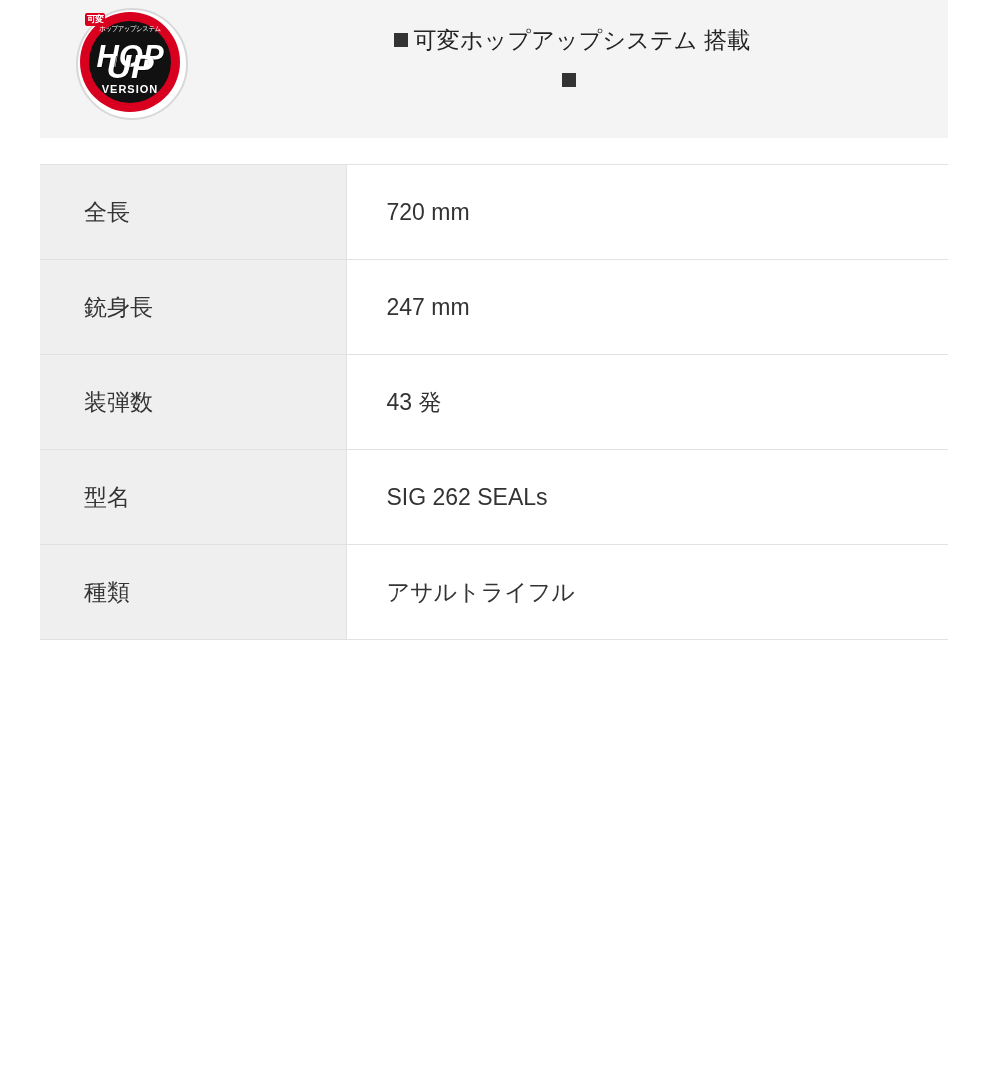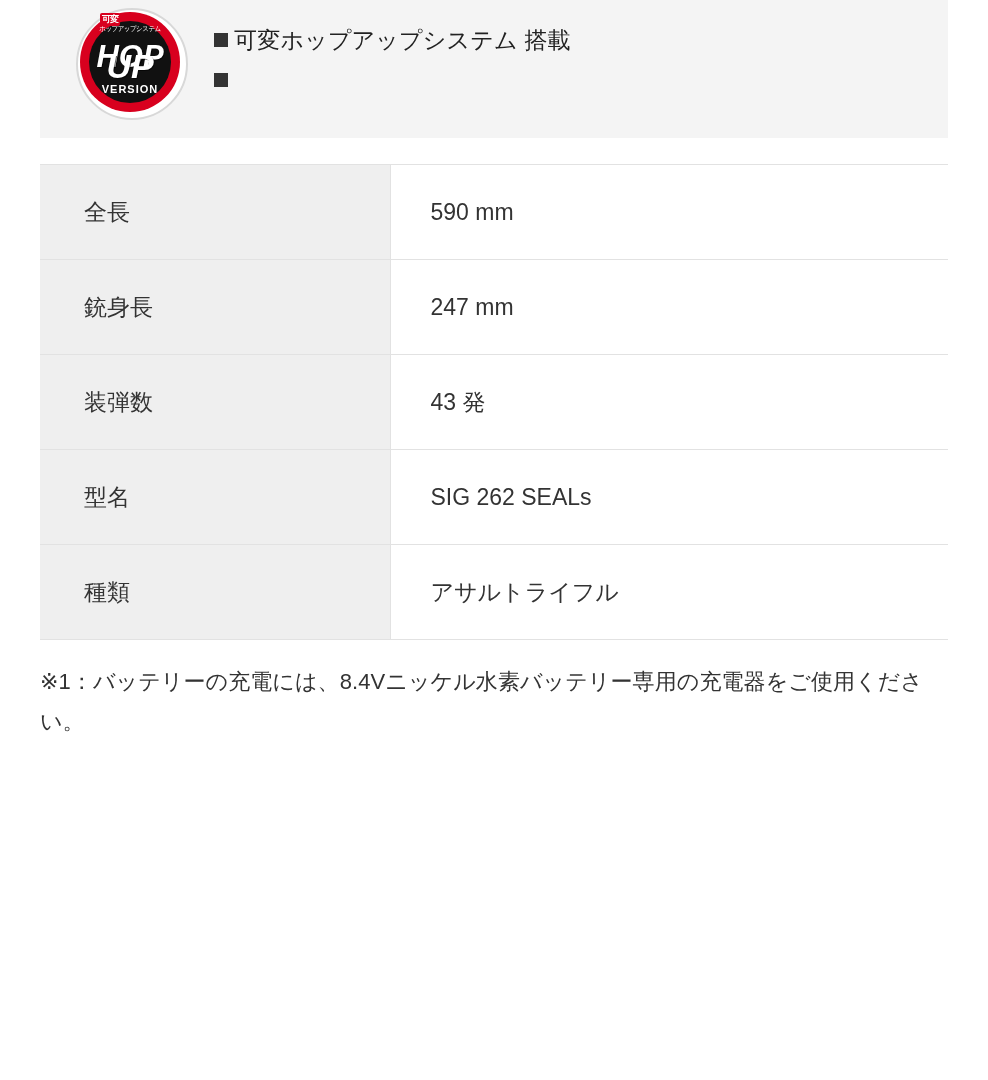--- a/index.html
+++ b/index.html
@@ -57,21 +57,21 @@
   }
   .hopup-badge .ring-black {
     position: absolute;
     left: 17px; top: 17px;
     width: 82px; height: 82px;
     border-radius: 50%;
     background: #111111;
   }
   .hopup-badge .kahen {
     position: absolute;
-    left: 28px; top: 9px;
+    left: 13px; top: 9px;
     background: #d8001e;
     color: #ffffff;
     font-size: 9px;
     line-height: 11px;
     padding: 1px 2px;
     border-radius: 2px;
     font-weight: bold;
     letter-spacing: -1px;
     z-index: 5;
   }
@@ -118,20 +118,21 @@
     line-height: 10px;
     letter-spacing: 1px;
     font-weight: bold;
     z-index: 4;
   }
 
   .feature-list {
     padding-left: 26px;
     padding-top: 6px;
     flex: 1 1 auto;
+    text-align: center;
   }
   .feature-line {
     font-size: 23px;
     line-height: 40px;
     color: #222222;
     white-space: nowrap;
     letter-spacing: 0.2px;
   }
   .feature-line .sq {
     display: inline-block;
@@ -147,21 +148,21 @@
     margin: 26px 40px 0 40px;
     width: 908px;
     border-collapse: collapse;
     table-layout: fixed;
     border-top: 1px solid #e2e2e2;
   }
   .spec-table tr {
     border-bottom: 1px solid #e2e2e2;
   }
   .spec-table th {
-    width: 350px;
+    width: 306px;
     background: #efefef;
     text-align: left;
     font-weight: normal;
     font-size: 23px;
     color: #333333;
     padding: 26px 0 26px 44px;
     vertical-align: top;
     box-sizing: border-box;
     border-right: 1px solid #e2e2e2;
   }
@@ -212,36 +213,35 @@
         <span class="sq"></span>
       </div>
     </div>
 
   </div>
 
   <table class="spec-table">
     <tbody>
       <tr>
         <th>全長</th>
-        <td>590 mm</td>
+        <td>720 mm</td>
       </tr>
       <tr>
         <th>銃身長</th>
         <td>247 mm</td>
       </tr>
       <tr>
         <th>装弾数</th>
         <td>43 発</td>
       </tr>
       <tr>
         <th>型名</th>
         <td>SIG 262 SEALs</td>
       </tr>
       <tr>
         <th>種類</th>
         <td>アサルトライフル</td>
       </tr>
     </tbody>
   </table>
 
-  <div class="footnote">※1：バッテリーの充電には、8.4Vニッケル水素バッテリー専用の充電器をご使用ください。</div>
 
 </div>
 
 </body></html>

